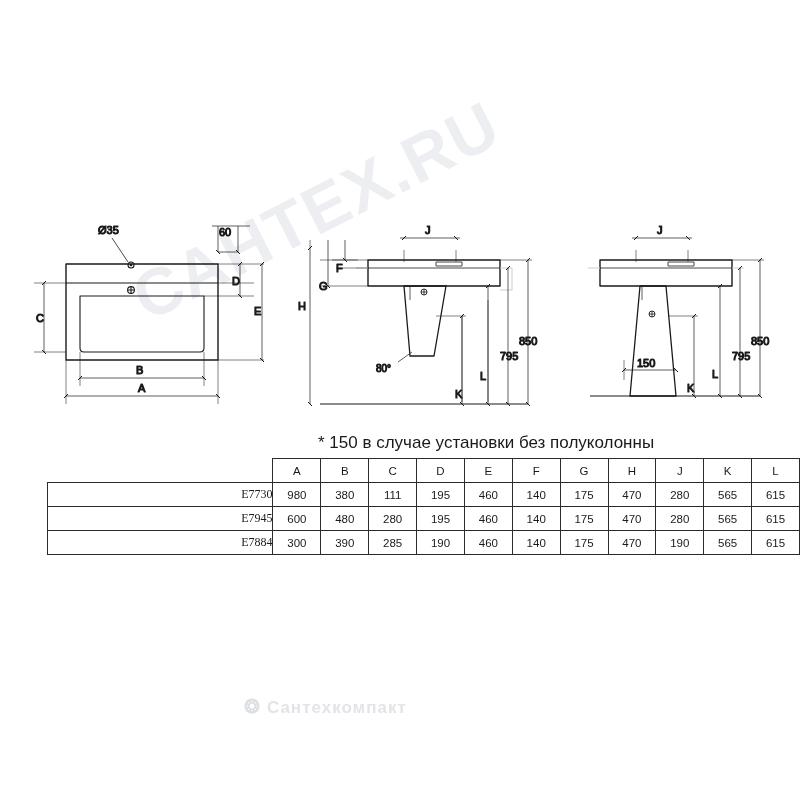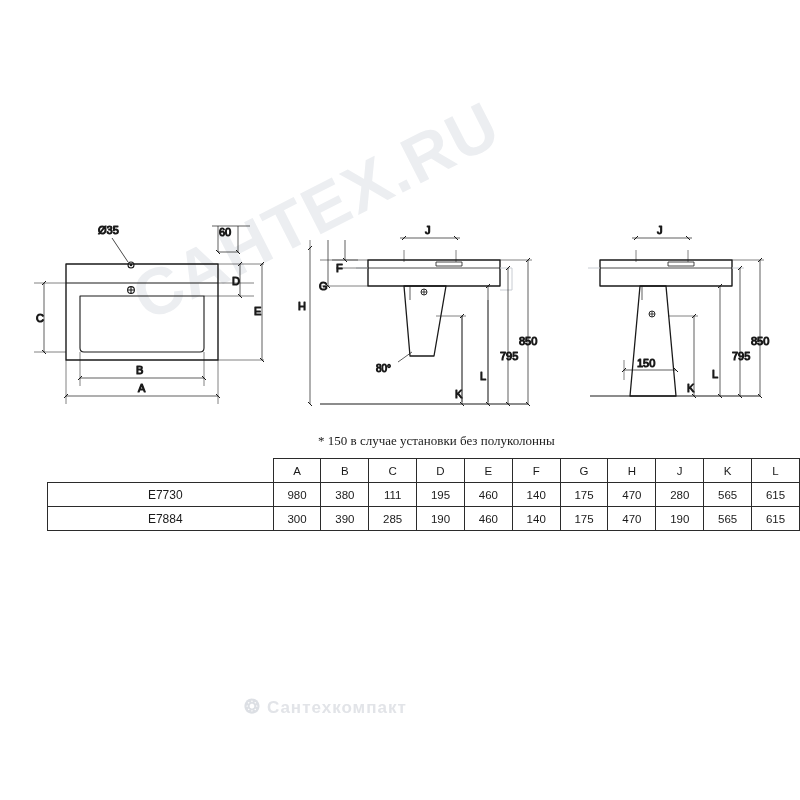--- a/index.html
+++ b/index.html
@@ -51,24 +51,23 @@
   }
   .wm2 .mark {
     font-size: 19px;
     color: #dcdfe4;
     margin-right: 6px;
   }
   .note {
     position: absolute;
     left: 318px;
     top: 433px;
-    font-size: 13px;
+    font-size: 17px;
     color: #1a1a1a;
     white-space: nowrap;
-    font-family: Liberation Serif, serif;
   }
   table.spec {
     position: absolute;
     left: 47px;
     top: 458px;
     border-collapse: collapse;
     font-size: 11.5px;
     color: #1a1a1a;
   }
   table.spec td, table.spec th {
@@ -82,23 +81,24 @@
     border-left: none;
     border-top: none;
     border-right: none;
   }
   table.spec tr.head td.col {
     border: 1px solid #2b2b2b;
     border-top: 1px solid #2b2b2b;
   }
   table.spec td.model {
     width: 222px;
-    text-align: center;
+    text-align: right;
     padding-left: 10px;
     font-size: 12px;
+    font-family: Liberation Serif, serif;
   }
   table.spec td.col {
     width: 48px;
   }
   .labeltext {
     font-family: "Liberation Sans", sans-serif;
     font-size: 11px;
     fill: #1a1a1a;
   }
   .labeltext.small {
@@ -364,20 +364,34 @@
           <td class="col">195</td>
           <td class="col">460</td>
           <td class="col">140</td>
           <td class="col">175</td>
           <td class="col">470</td>
           <td class="col">280</td>
           <td class="col">565</td>
           <td class="col">615</td>
         </tr>
         <tr>
+          <td class="model">E7945</td>
+          <td class="col">600</td>
+          <td class="col">480</td>
+          <td class="col">280</td>
+          <td class="col">195</td>
+          <td class="col">460</td>
+          <td class="col">140</td>
+          <td class="col">175</td>
+          <td class="col">470</td>
+          <td class="col">280</td>
+          <td class="col">565</td>
+          <td class="col">615</td>
+        </tr>
+        <tr>
           <td class="model">E7884</td>
           <td class="col">300</td>
           <td class="col">390</td>
           <td class="col">285</td>
           <td class="col">190</td>
           <td class="col">460</td>
           <td class="col">140</td>
           <td class="col">175</td>
           <td class="col">470</td>
           <td class="col">190</td>

